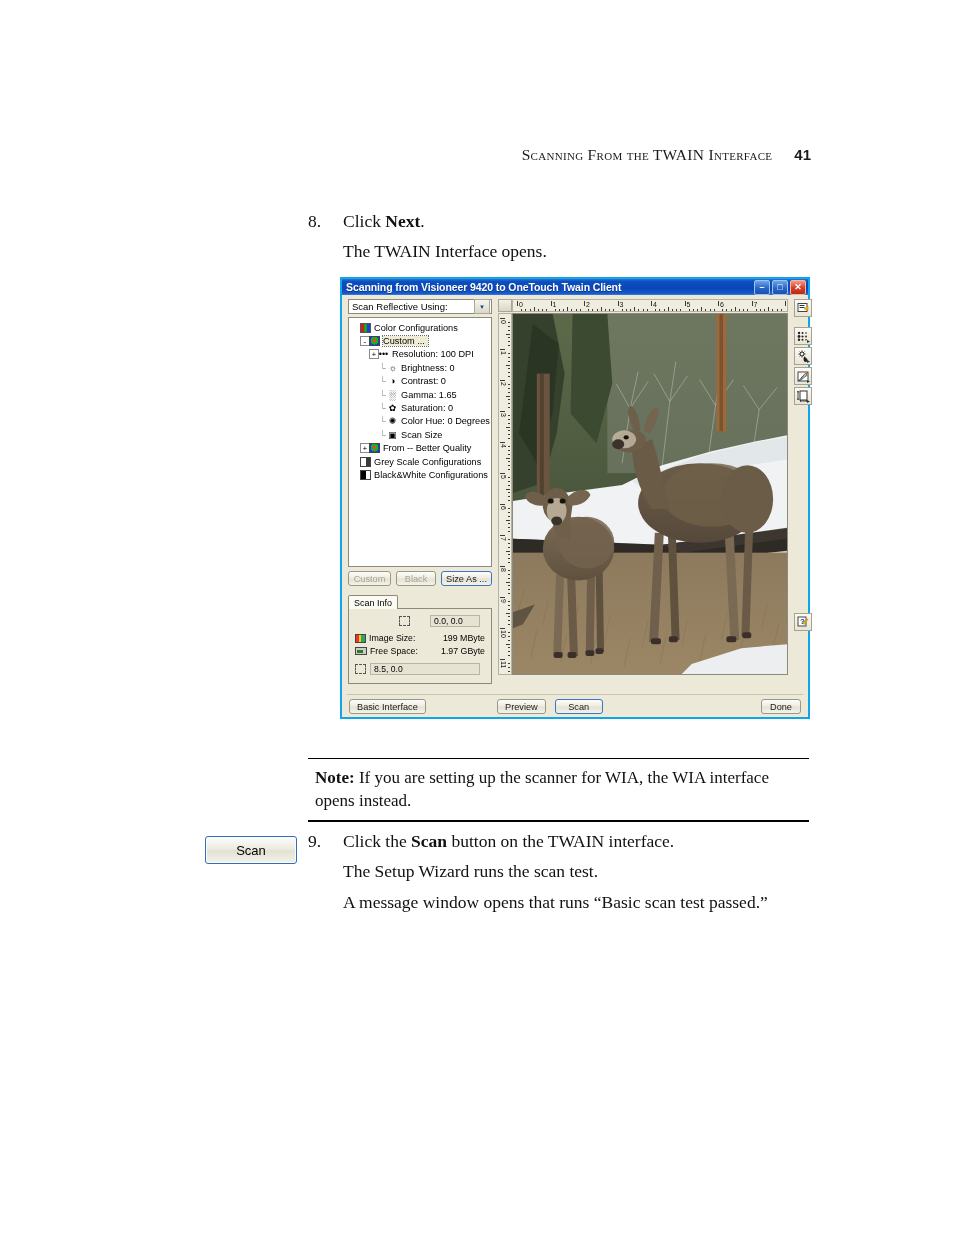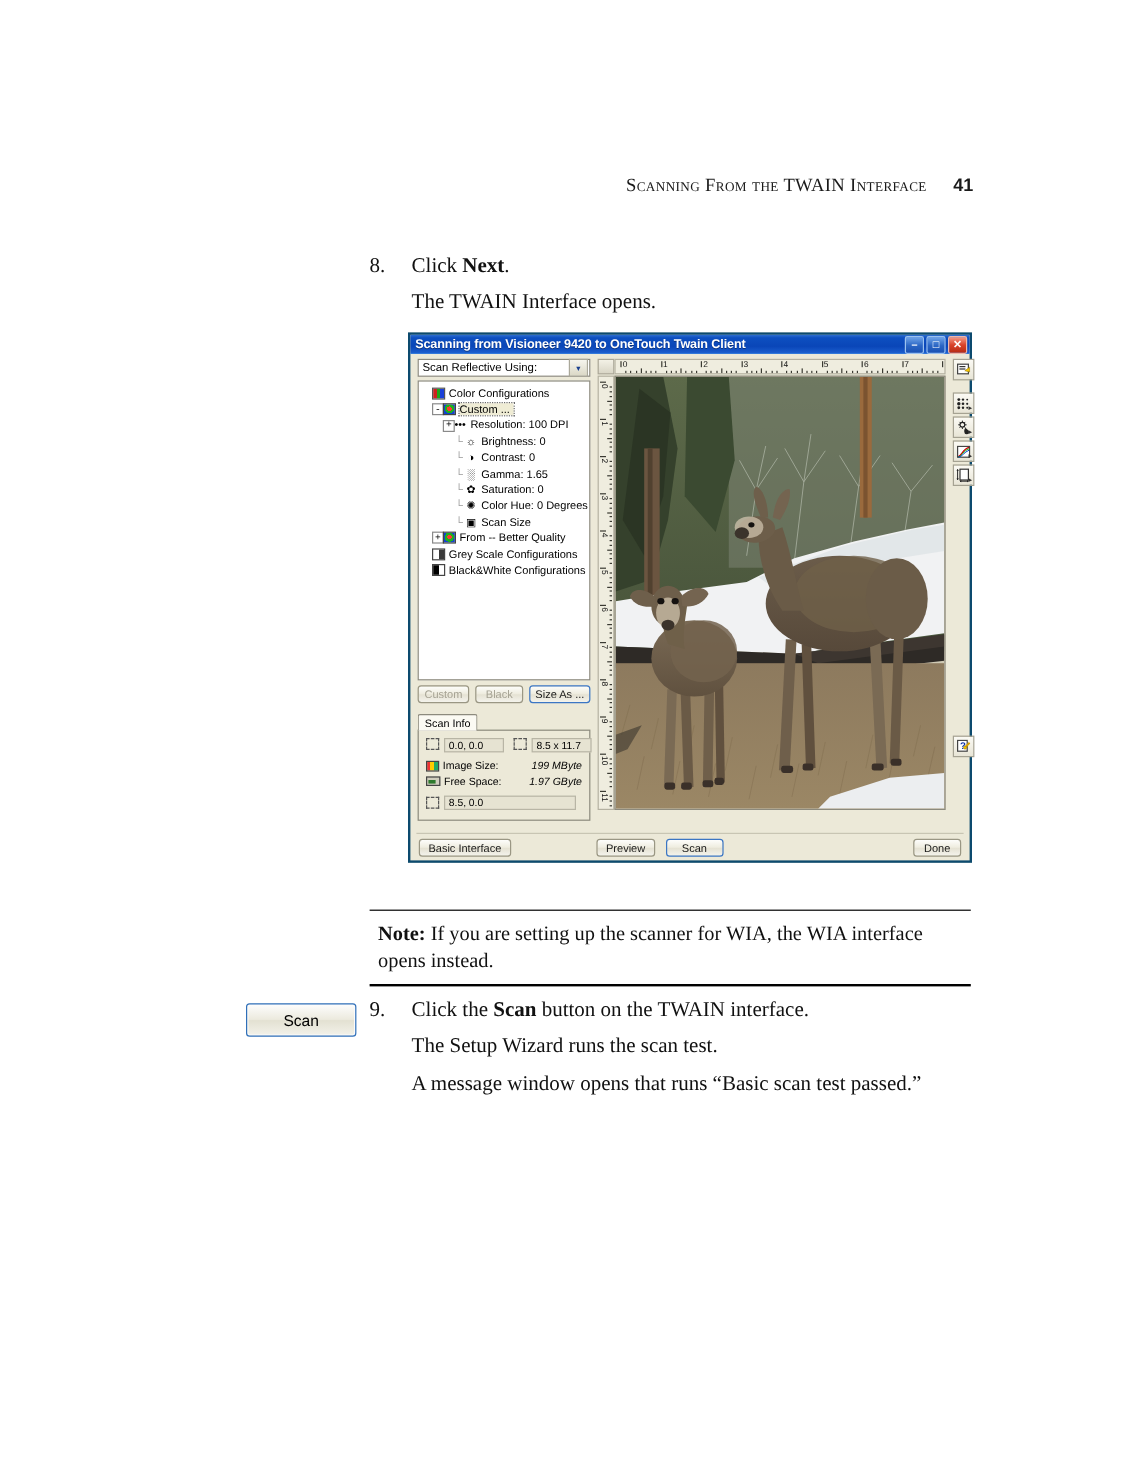--- a/index.html
+++ b/index.html
@@ -34,21 +34,21 @@
     border:1.5px solid #2f6fb8;border-radius:3px;
     background:linear-gradient(#fdfdfd,#eceade 48%,#e3e1d2 52%,#f3f2ea);
     font-family:"Liberation Sans",sans-serif;font-size:13px;color:#000;
     display:flex;align-items:center;justify-content:center;
     box-shadow:inset 0 0 0 1px #fbfbfb;
   }
 
   
   .twain{
     position:absolute;left:340px;top:277px;width:470px;height:442px;
-    border:2px solid #0c4a6e;background:#ece9d8;box-sizing:border-box;
+    border:2px solid #0ea5e9;background:#ece9d8;box-sizing:border-box;
     font-family:"Liberation Sans",sans-serif;
   }
   .titlebar{
     height:16px;width:100%;box-sizing:border-box;
     background:linear-gradient(#2f6fd0,#0d4fc0 16%,#0a46b8 60%,#1a5ccc 92%,#3d85e0);
     display:flex;align-items:center;padding:0 2px 0 4px;
   }
   .title-text{
     color:#fff;font-size:10.5px;font-weight:bold;white-space:nowrap;
     letter-spacing:-.1px;flex:1;text-shadow:0 1px 0 rgba(0,0,0,.35);
@@ -112,29 +112,29 @@
   .tabstrip{margin-top:9px;display:flex;}
   .tab{
     height:13px;padding:0 5px;border:1px solid #8c8a7d;border-bottom:none;
     background:#fbfaf3;font-size:9px;display:flex;align-items:center;color:#000;
     border-radius:2px 2px 0 0;
   }
   .infobox{
     border:1px solid #8c8a7d;background:#ece9d8;height:76px;box-sizing:border-box;
     padding:6px 6px 4px 6px;margin-top:-1px;
   }
-  .inforow{display:flex;align-items:flex-start;gap:4px;}
+  .inforow{display:flex;align-items:center;gap:20px;margin-left:44px;}
   .fieldval{
     border:1px solid #b8b5a5;background:#e6e3d2;height:12px;min-width:50px;
     font-size:8.6px;display:flex;align-items:center;padding:0 3px;color:#000;box-sizing:border-box;
   }
   .cropico{width:11px;height:10px;border:1px dashed #555;box-sizing:border-box;flex:none;}
   .inforow2{display:flex;align-items:center;margin-top:6px;font-size:8.8px;color:#000;}
   .lbl2{flex:1;white-space:nowrap;}
-  .val2{white-space:nowrap;font-style:italic;}
+  .val2{white-space:nowrap;}
   .icn-sz{width:11px;height:9px;flex:none;margin-right:3px;background:linear-gradient(90deg,#e33 0 30%,#fc0 30% 60%,#2a6 60% 100%);border:1px solid #444;box-sizing:border-box;}
   .icn-disk{width:12px;height:8px;flex:none;margin-right:3px;background:#cfcdbd;border:1px solid #444;box-sizing:border-box;position:relative;}
   .icn-disk:after{content:"";position:absolute;left:1px;top:2px;width:6px;height:3px;background:#2d7a2d;}
   .posrow{
     margin-top:7px;display:flex;align-items:center;gap:4px;
   }
   .posfield{
     border:1px solid #b8b5a5;background:#e6e3d2;height:12px;width:110px;
     font-size:8.6px;display:flex;align-items:center;padding:0 3px;color:#000;box-sizing:border-box;
   }

